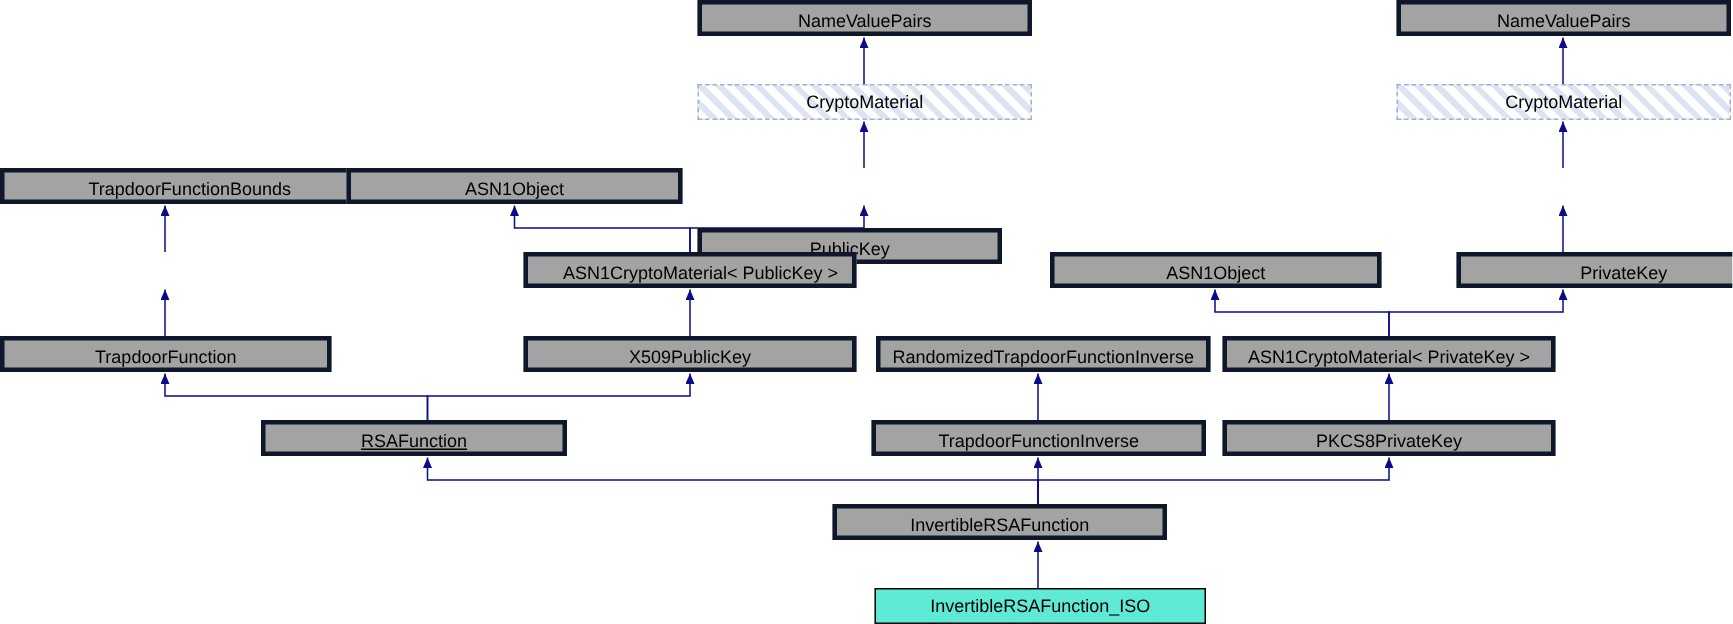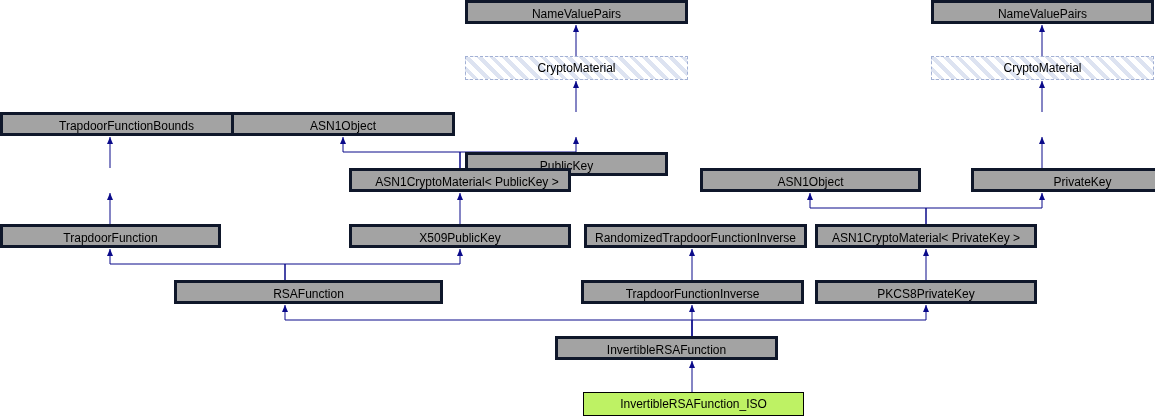--- a/index.html
+++ b/index.html
@@ -38,21 +38,21 @@
   }
   .node.hatched {
     background: repeating-linear-gradient(
       45deg,
       #ffffff 0px, #ffffff 5px,
       #dde3f1 5px, #dde3f1 9px
     );
     border: 1px dashed #a2b0d4;
   }
   .node.current {
-    background: #bef264;
+    background: #5eead4;
     border: 1px solid #000000;
     cursor: default;
   }
   path.edge {
     fill: none;
     stroke: #0a0a8a;
     stroke-width: 1;
   }
 </style>
 </head>
@@ -107,21 +107,21 @@
 
   <div class="node" style="left:349px; top:168px; width:222px;padding-left:14px;">ASN1CryptoMaterial&lt; PublicKey &gt;</div>
   <div class="node" style="left:700px; top:168px; width:221px;">ASN1Object</div>
   <div class="node" style="left:931px; top:168px; width:223px;margin-left:40px;">PrivateKey</div>
 
   <div class="node" style="left:0px; top:224px; width:221px;">TrapdoorFunction</div>
   <div class="node" style="left:349px; top:224px; width:222px;">X509PublicKey</div>
   <div class="node" style="left:549px; top:224px; width:223px;margin-left:35px;">RandomizedTrapdoorFunctionInverse</div>
   <div class="node" style="left:815px; top:224px; width:222px;">ASN1CryptoMaterial&lt; PrivateKey &gt;</div>
 
-  <div class="node" style="left:174px; top:280px; width:269px;">RSAFunction</div>
+  <div class="node" style="left:174px; top:280px; width:204px;text-decoration:underline;">RSAFunction</div>
   <div class="node" style="left:581px; top:280px; width:223px;">TrapdoorFunctionInverse</div>
   <div class="node" style="left:815px; top:280px; width:222px;">PKCS8PrivateKey</div>
 
   <div class="node" style="left:555px; top:336px; width:223px;">InvertibleRSAFunction</div>
 
   <div class="node current" style="left:583px; top:392px; width:221px;">InvertibleRSAFunction_ISO</div>
 
 </div>
 
 </body></html>

